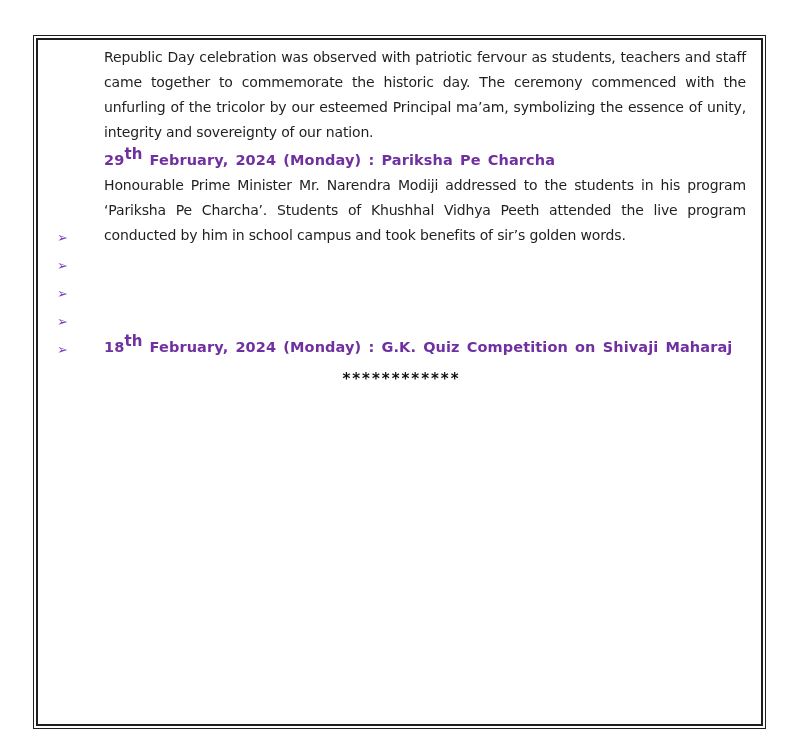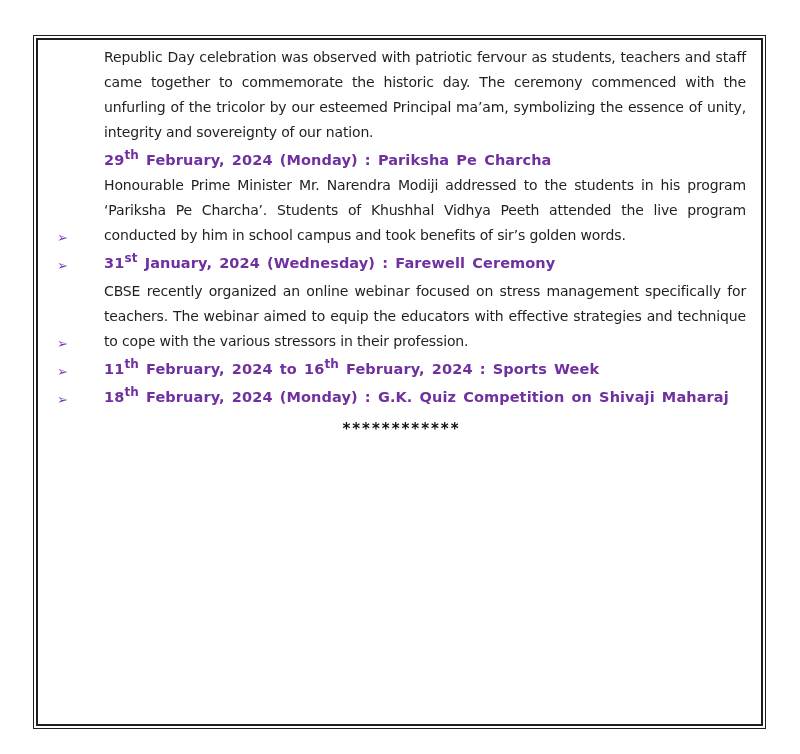--- a/index.html
+++ b/index.html
@@ -47,21 +47,21 @@
     margin: 0;
     color: #7030A0;
     font-size: 14.5px;
     font-weight: 700;
     line-height: 25px;
     word-spacing: 2px;
     letter-spacing: 0.1px;
     white-space: nowrap;
   }
   .event-heading sup {
-    font-size: 12px;
+    font-size: 15px;
     line-height: 0;
     vertical-align: super;
   }
   .body-text {
     margin: 0;
     color: #1f1f1f;
     font-size: 14px;
     line-height: 25px;
     letter-spacing: -0.15px;
     text-align: justify;
@@ -98,39 +98,36 @@
           <h3 class="event-heading"><span>29</span><sup>th</sup><span> February, 2024 (Monday) : Pariksha Pe Charcha</span></h3>
           <p class="body-text">Honourable Prime Minister Mr. Narendra Modiji addressed to the students in his program ‘Pariksha Pe Charcha’. Students of Khushhal Vidhya Peeth attended the live program conducted by him in school campus and took benefits of sir’s golden words.</p>
         </div>
       </div>
 
       <div class="para-row">
         <div class="gutter">
           <span class="bullet">➢</span>
         </div>
         <div class="text-col">
-          <h3 class="event-heading"><span>31</span><sup>st</sup><span> January, 2024 (Wednesday) : Farewell Ceremony</span></h3>
         </div>
       </div>
 
       <div class="para-row">
         <div class="gutter">
           <span class="bullet">➢</span>
         </div>
         <div class="text-col">
-          <p class="body-text">CBSE recently organized an online webinar focused on stress management specifically for teachers. The webinar aimed to equip the educators with effective strategies and technique to cope with the various stressors in their profession.</p>
         </div>
       </div>
 
       <div class="para-row">
         <div class="gutter">
           <span class="bullet">➢</span>
         </div>
         <div class="text-col">
-          <h3 class="event-heading"><span>11</span><sup>th</sup><span> February, 2024 to 16</span><sup>th</sup><span> February, 2024 : Sports Week</span></h3>
         </div>
       </div>
 
       <div class="para-row">
         <div class="gutter">
           <span class="bullet">➢</span>
         </div>
         <div class="text-col">
           <h3 class="event-heading"><span>18</span><sup>th</sup><span> February, 2024 (Monday) : G.K. Quiz Competition on Shivaji Maharaj</span></h3>
         </div>

